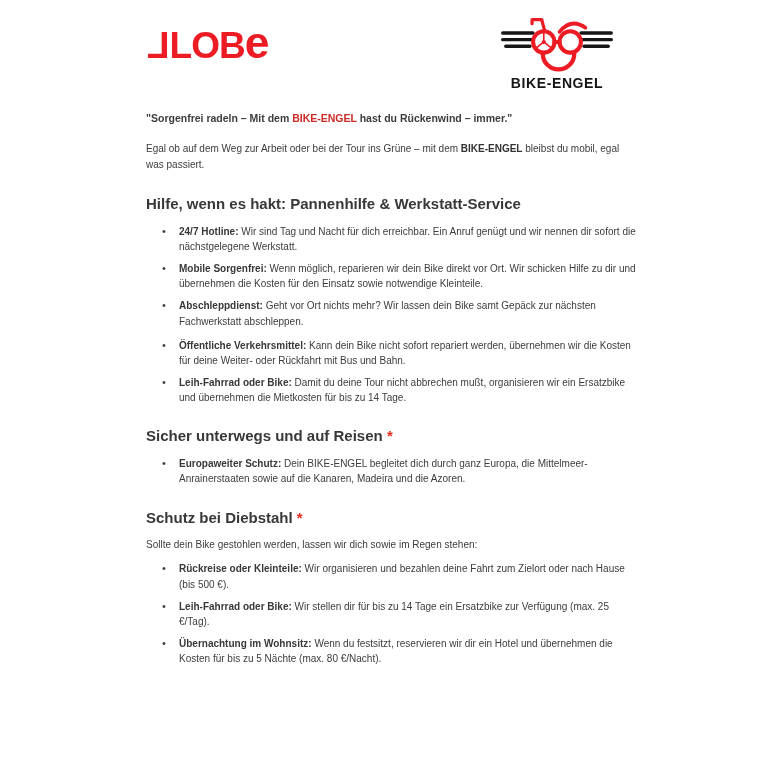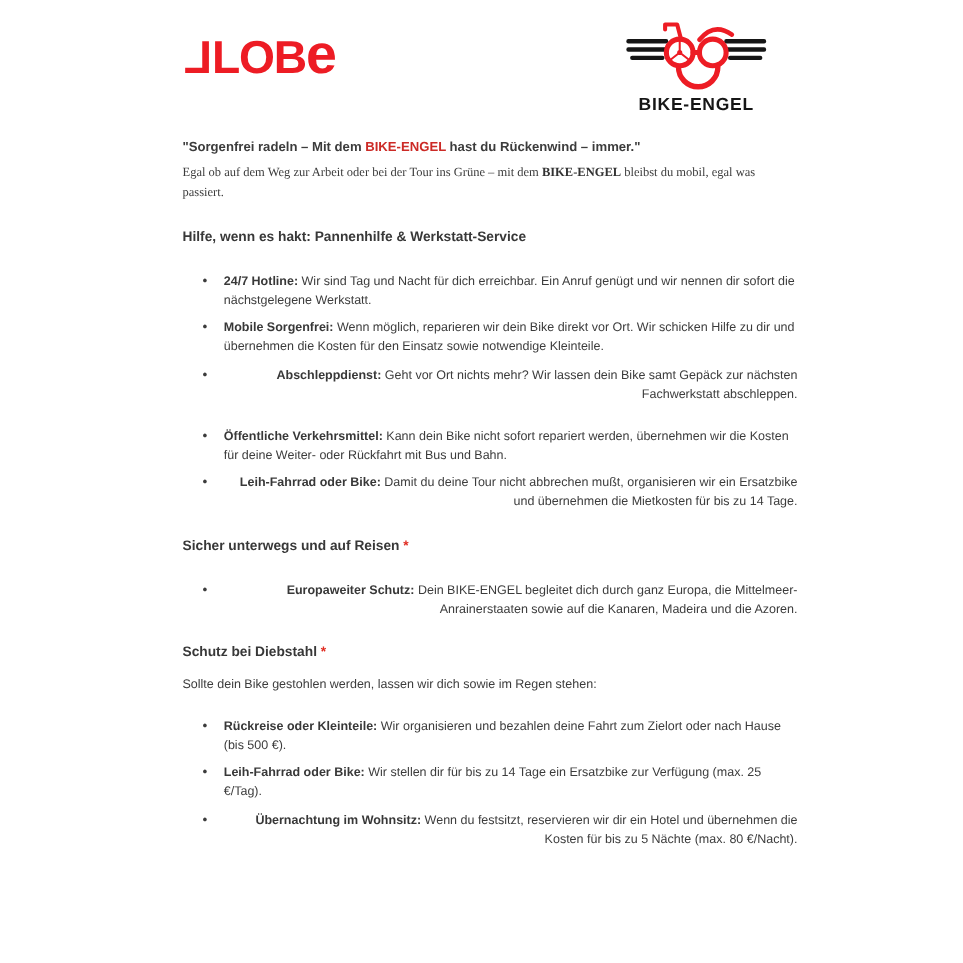--- a/index.html
+++ b/index.html
@@ -20,33 +20,33 @@
   }
   .llobe-first{display:inline-block;transform:scaleX(-1);}
   .llobe-last{font-size:1.2em;line-height:0;}
   .be-logo{width:114px;text-align:center;margin-right:24px;}
   .be-logo svg{display:block;}
   .be-text{font-weight:bold;color:#161616;font-size:14px;letter-spacing:0.6px;margin-top:1px;}
 
   
   .headline{margin:17px 0 0;font-size:10.5px;font-weight:bold;line-height:1.45;}
   .red-brand{color:#cc2a26;}
-  .intro{margin:5px 0 0;font-size:10px;line-height:1.58;font-family:Liberation Serif, serif;}
+  .intro{margin:15px 0 0;font-size:10px;line-height:1.58;}
   .intro b{color:#333;}
 
   
-  .sec-title{margin:20px 0 0;font-size:11px;font-weight:bold;line-height:1.45;color:#383838;}
+  .sec-title{margin:20px 0 0;font-size:15px;font-weight:bold;line-height:1.45;color:#383838;}
   .sec-asterisk{color:#e02b20;}
   .sec-intro{margin:9px 0 0;font-size:10px;line-height:1.5;}
-  ul.sec-list{list-style:none;margin:19px 0 0;padding:0;}
+  ul.sec-list{list-style:none;margin:9px 0 0;padding:0;}
   ul.sec-list li{
     position:relative;padding-left:33px;margin:0 0 7px;
     font-size:10px;line-height:1.52;
   }
-  ul.sec-list li:last-child{margin-bottom:0;text-align:right;}
+  ul.sec-list li:last-child{margin-bottom:0;}
   ul.sec-list li::before{
     content:"\2022";
     position:absolute;left:16px;top:-1px;font-size:11px;color:#3c3c3c;
   }
   .b-label{font-weight:bold;color:#383838;}
 
   
   .footnote{
     position:absolute;left:146px;top:737px;width:520px;margin:0;
     font-size:9.5px;font-weight:bold;color:#2f2f2f;line-height:1.4;

